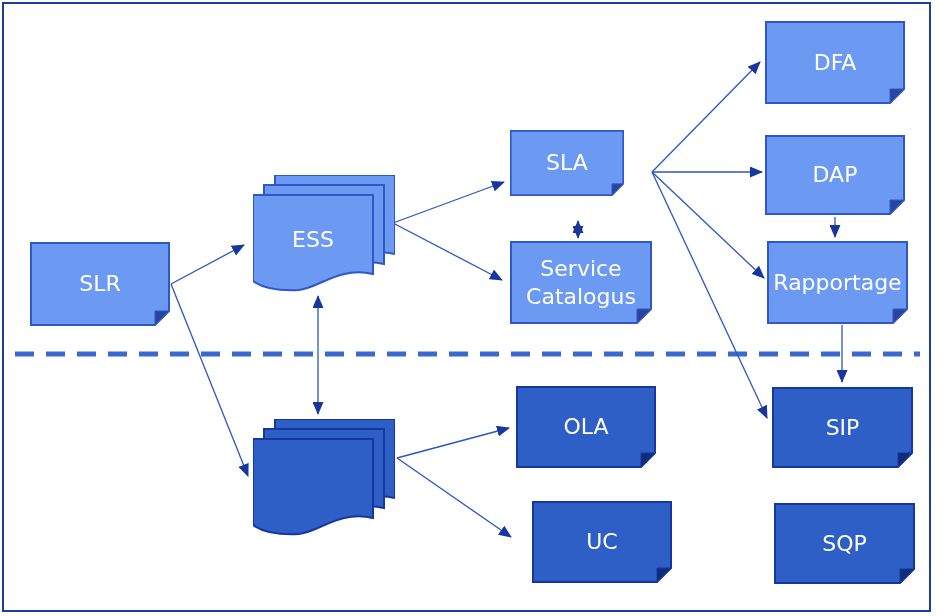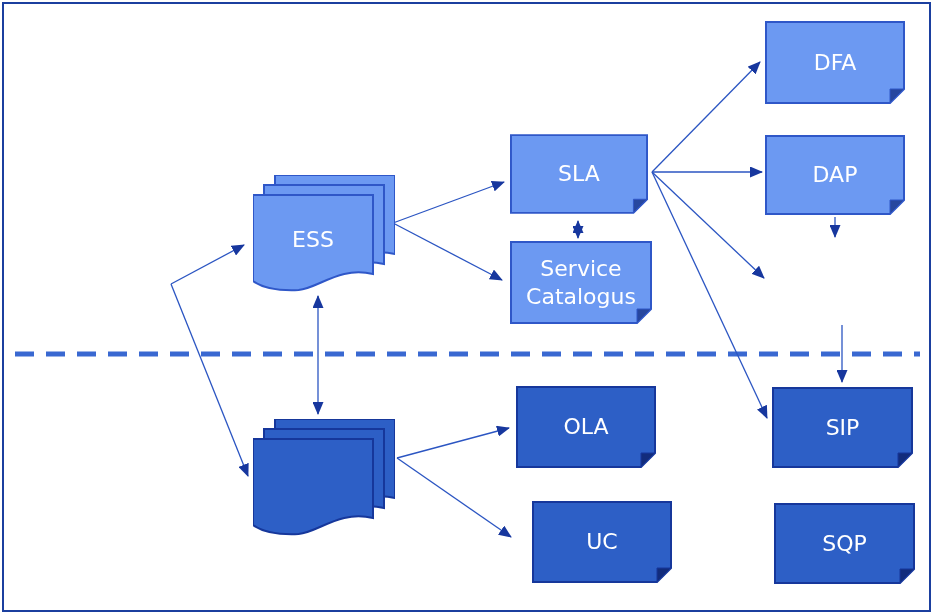--- a/index.html
+++ b/index.html
@@ -63,39 +63,46 @@
     <line class="edge" x1="652" y1="172" x2="760" y2="62" marker-end="url(#ah)"></line>
     <line class="edge" x1="652" y1="172" x2="762" y2="172" marker-end="url(#ah)"></line>
     <line class="edge" x1="652" y1="172" x2="764" y2="278" marker-end="url(#ah)"></line>
     <line class="edge" x1="652" y1="172" x2="767" y2="418" marker-end="url(#ah)"></line>
     <line class="edge" x1="835" y1="217" x2="835" y2="237" marker-end="url(#ah)"></line>
     <line class="edge" x1="842" y1="325" x2="842" y2="382" marker-end="url(#ah)"></line>
     <line class="edge" x1="397" y1="458" x2="509" y2="428" marker-end="url(#ah)"></line>
     <line class="edge" x1="397" y1="458" x2="511" y2="537" marker-end="url(#ah)"></line>
   </svg>
 
+  <div class="node light" style="left:30px;top:242px;width:140px;height:84px">
+    <svg class="shape" viewBox="0 0 140 84">
+        <path class="doc-main" d="M1,1 H139 V69 L125,83 H1 Z"></path>
+        <path class="doc-fold" d="M125,83 L125,69 L139,69 Z"></path>
+      </svg>
+    <div class="label">SLR</div>
+  </div>
 
   <div class="node multidoc light" style="left:253px;top:175px;width:142px;height:117px">
     <svg class="shape" viewBox="0 0 142 117">
         <path class="doc-main" d="M0,0 H120 V79 C 86.39999999999999,71 66,93 45.6,95 C 24,96 8.4,92 0,86 Z" transform="translate(22,0)"></path>
         <path class="doc-main" d="M0,0 H120 V79 C 86.39999999999999,71 66,93 45.6,95 C 24,96 8.4,92 0,86 Z" transform="translate(11,10)"></path>
         <path class="doc-main" d="M0,0 H120 V79 C 86.39999999999999,71 66,93 45.6,95 C 24,96 8.4,92 0,86 Z" transform="translate(0,20)"></path>
       </svg>
     <div class="label">ESS</div>
   </div>
 
   <div class="node multidoc dark" style="left:253px;top:419px;width:142px;height:117px">
     <svg class="shape" viewBox="0 0 142 117">
         <path class="doc-main" d="M0,0 H120 V79 C 86.39999999999999,71 66,93 45.6,95 C 24,96 8.4,92 0,86 Z" transform="translate(22,0)"></path>
         <path class="doc-main" d="M0,0 H120 V79 C 86.39999999999999,71 66,93 45.6,95 C 24,96 8.4,92 0,86 Z" transform="translate(11,10)"></path>
         <path class="doc-main" d="M0,0 H120 V79 C 86.39999999999999,71 66,93 45.6,95 C 24,96 8.4,92 0,86 Z" transform="translate(0,20)"></path>
       </svg>
   </div>
 
-  <div class="node light" style="left:510px;top:133px;width:138px;height:82px">
+  <div class="node light" style="left:510px;top:122px;width:114px;height:82px">
     <svg class="shape" viewBox="0 0 142 82">
         <path class="doc-main" d="M1,1 H141 V67 L127,81 H1 Z"></path>
         <path class="doc-fold" d="M127,81 L127,67 L141,67 Z"></path>
       </svg>
     <div class="label">SLA</div>
   </div>
 
   <div class="node dark" style="left:516px;top:386px;width:140px;height:82px">
     <svg class="shape" viewBox="0 0 140 82">
         <path class="doc-main" d="M1,1 H139 V67 L125,81 H1 Z"></path>
@@ -129,20 +136,27 @@
   </div>
 
   <div class="node light" style="left:765px;top:135px;width:140px;height:80px">
     <svg class="shape" viewBox="0 0 140 80">
         <path class="doc-main" d="M1,1 H139 V65 L125,79 H1 Z"></path>
         <path class="doc-fold" d="M125,79 L125,65 L139,65 Z"></path>
       </svg>
     <div class="label">DAP</div>
   </div>
 
+  <div class="node light" style="left:767px;top:241px;width:141px;height:83px">
+    <svg class="shape" viewBox="0 0 141 83">
+        <path class="doc-main" d="M1,1 H140 V68 L126,82 H1 Z"></path>
+        <path class="doc-fold" d="M126,82 L126,68 L140,68 Z"></path>
+      </svg>
+    <div class="label">Rapportage</div>
+  </div>
 
   <div class="node dark" style="left:772px;top:387px;width:141px;height:81px">
     <svg class="shape" viewBox="0 0 141 81">
         <path class="doc-main" d="M1,1 H140 V66 L126,80 H1 Z"></path>
         <path class="doc-fold" d="M126,80 L126,66 L140,66 Z"></path>
       </svg>
     <div class="label">SIP</div>
   </div>
 
   <div class="node dark" style="left:774px;top:503px;width:141px;height:81px">

